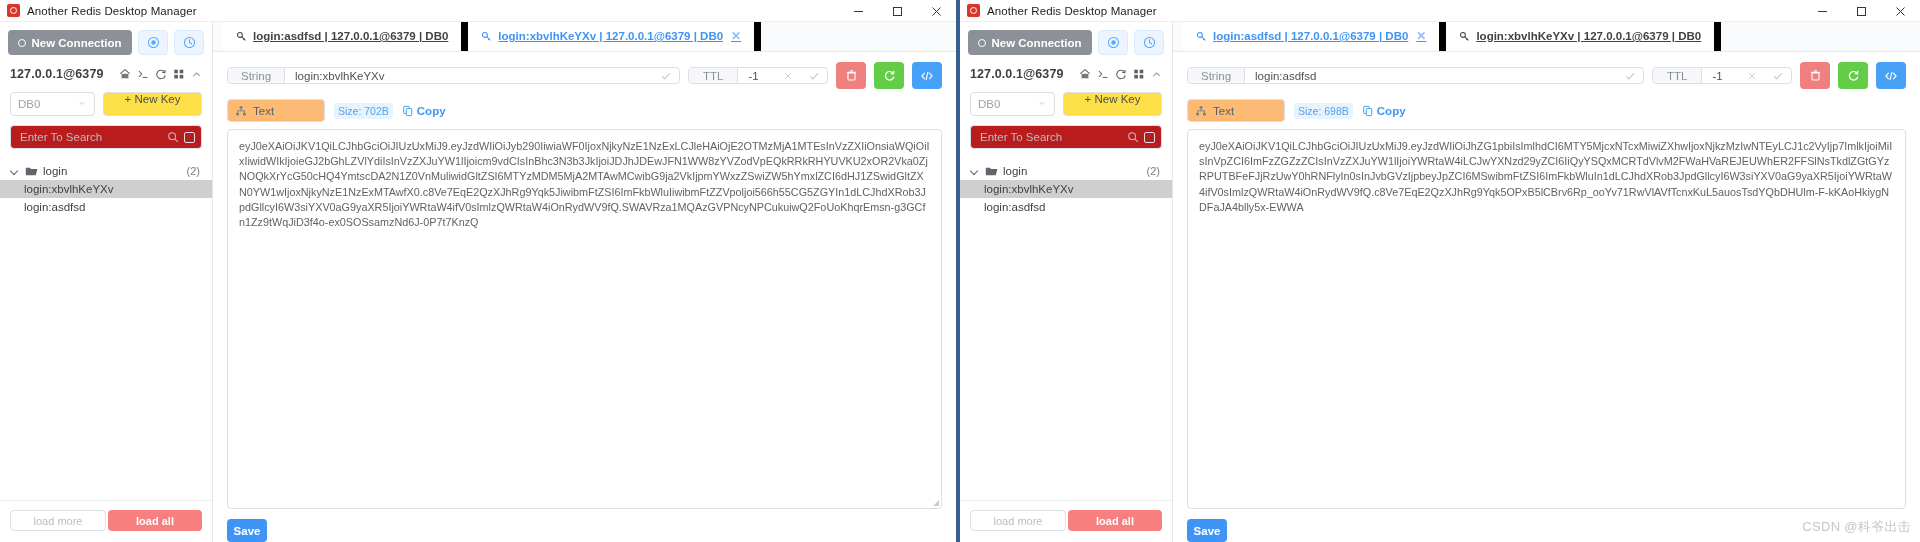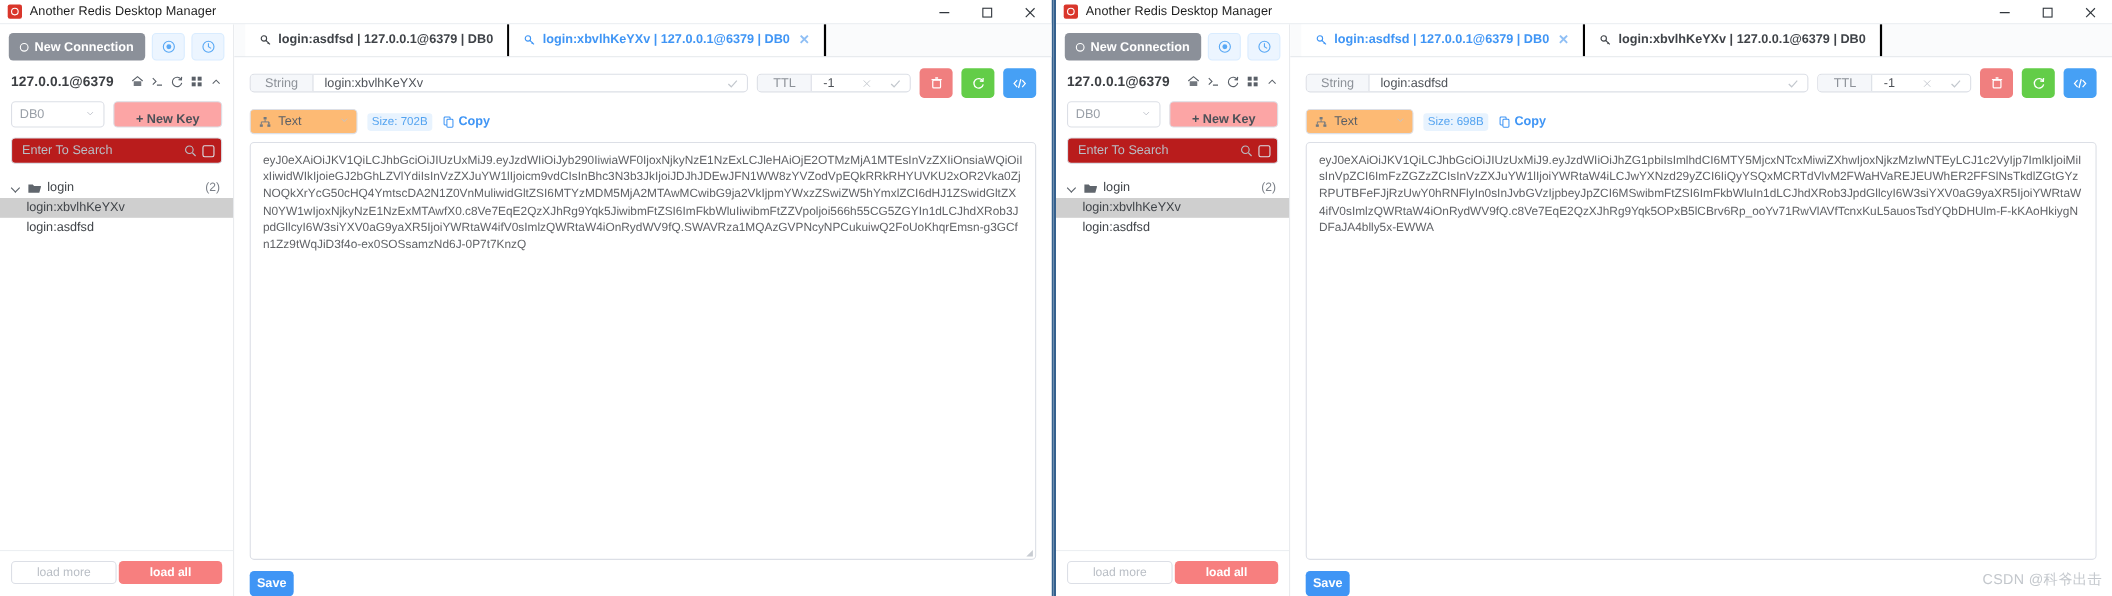--- a/index.html
+++ b/index.html
@@ -163,27 +163,27 @@
     font-size: 11.5px;
     color: #9aa0a8;
     background: #fff;
   }
   .newkey-btn {
     flex: 1;
     height: 24px;
     border: 1px solid #dcdfe6;
     border-radius: 4px;
     display: flex;
-    align-items: flex-end;
+    align-items: flex-start;
     justify-content: center;
     gap: 4px;
     font-size: 11.5px;
-    font-weight: bold;
+    font-weight: normal;
     color: #4b5057;
-    background: #fca5a5;
+    background: #fde047;
   }
   .search-row {
     margin-top: 9px;
     padding: 0 10px;
   }
   .search-box {
     height: 24px;
     border: 1px solid #dcdfe6;
     border-radius: 4px;
     display: flex;
@@ -289,22 +289,23 @@
   .tab {
     height: 30px;
     display: flex;
     align-items: center;
     gap: 6px;
     padding: 0 13px;
     font-size: 11.5px;
     font-weight: bold;
     color: #3f4348;
     background: #ffffff;
-    border-right: 2px solid #000000;
+    border-right: 7px solid #000000;
     white-space: nowrap;
+    text-decoration: underline;
   }
   .tab.active { color: #3f95f5; background: #ffffff; }
   .tab .key-ico { display: flex; color: inherit; }
   .tab .key-ico svg { display: block; }
   .tab .close-x {
     font-size: 12px;
     color: #a8adb4;
     margin-left: 2px;
     line-height: 1;
   }

